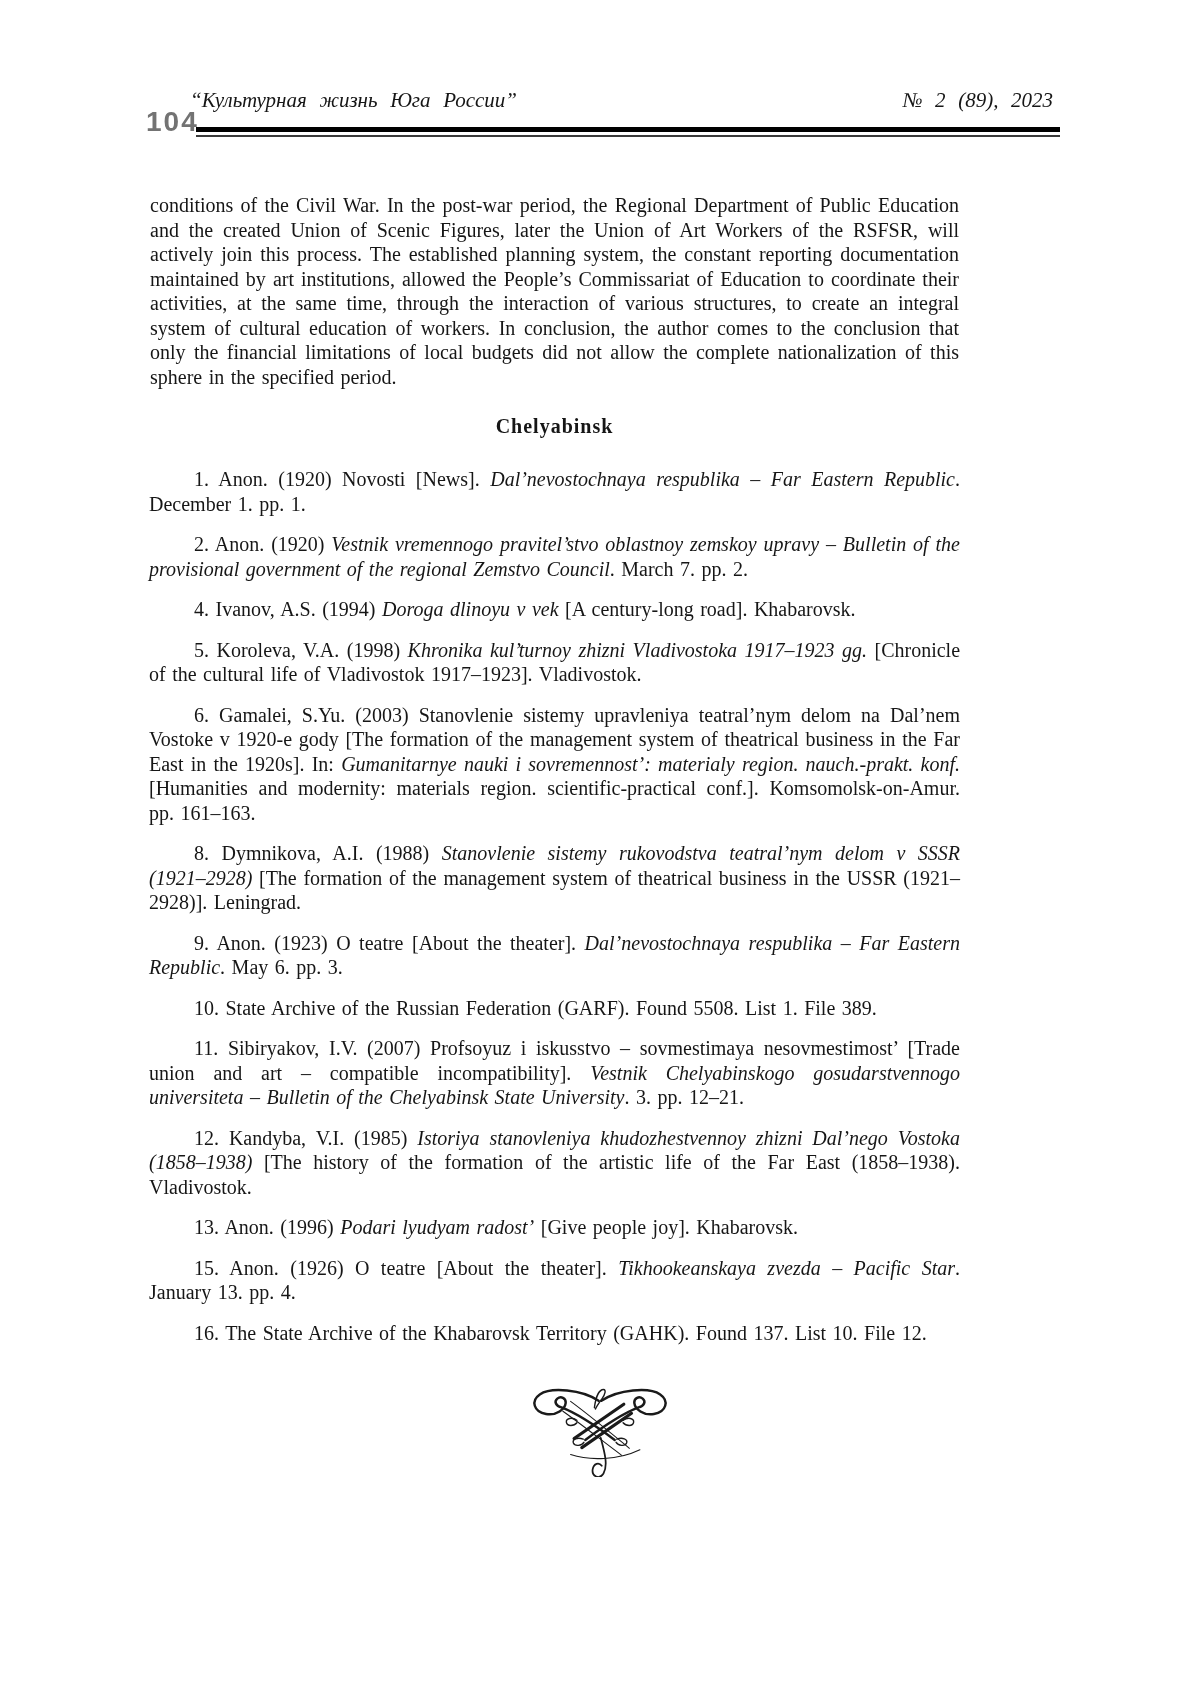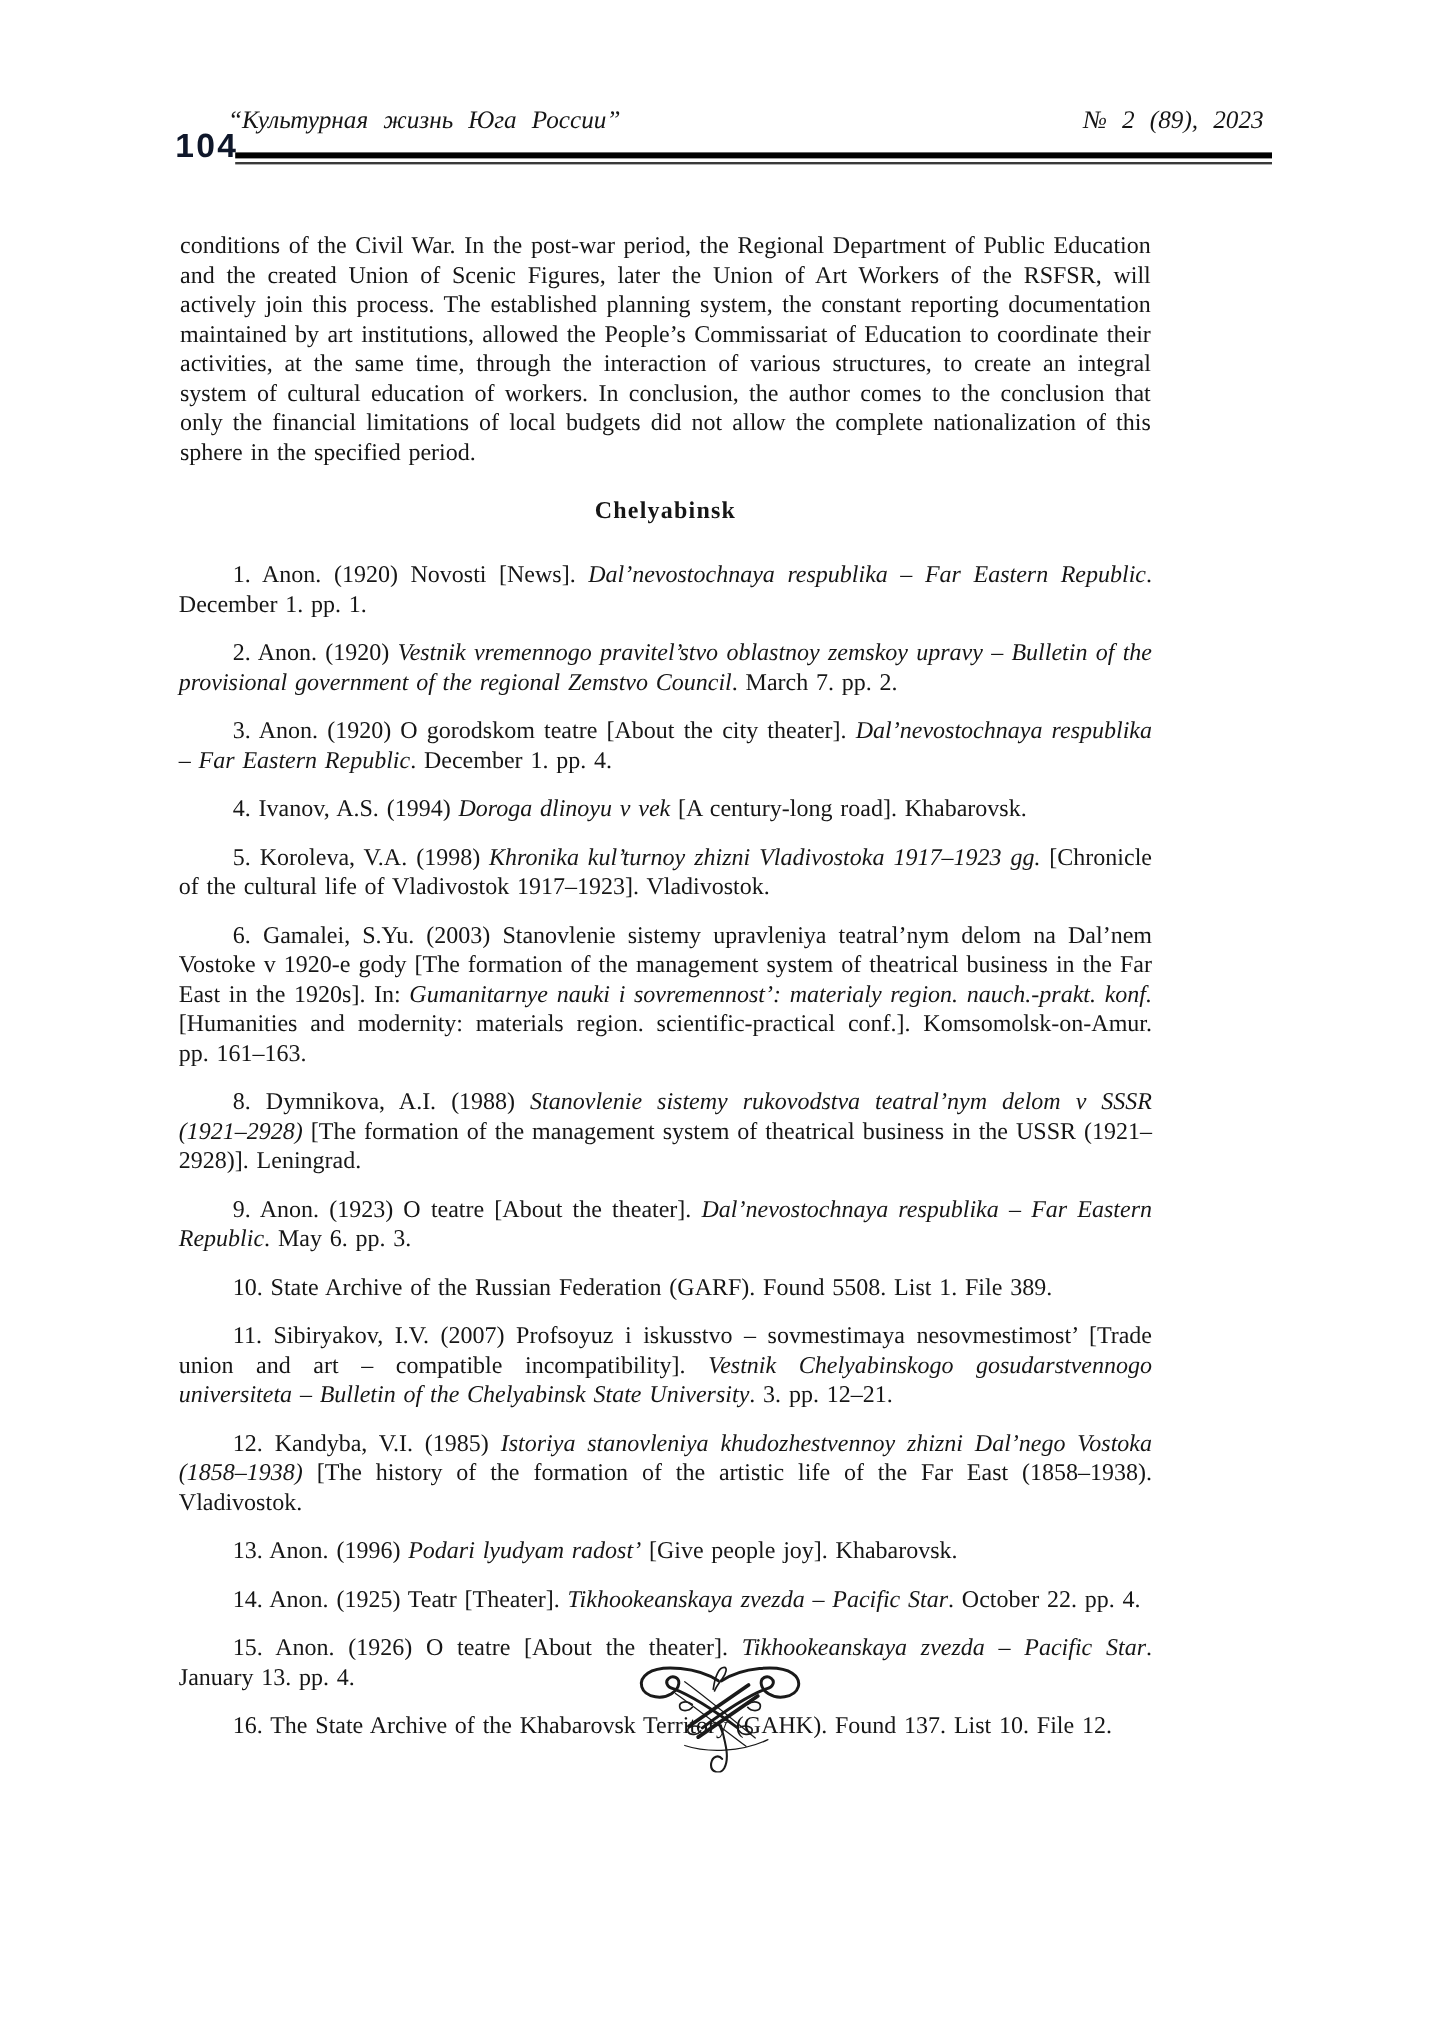--- a/index.html
+++ b/index.html
@@ -13,21 +13,21 @@
     -webkit-font-smoothing: antialiased;
   }
   .page-number {
     position: absolute;
     left: 146px;
     top: 106px;
     font-family: "Liberation Sans", sans-serif;
     font-weight: bold;
     font-size: 28px;
     letter-spacing: 2px;
-    color: #0f172a;
+    color: #737373;
   }
   .header-row {
     position: absolute;
     left: 190px;
     top: 88px;
     width: 863px;
     display: flex;
     justify-content: space-between;
     align-items: flex-end;
     font-style: italic;
@@ -96,31 +96,29 @@
   <div class="rule-thick"></div>
   <div class="rule-thin"></div>
 </div>
 
 <div class="content">
   <p class="intro">conditions of the Civil War. In the post-war period, the Regional Department of Public Education and the created Union of Scenic Figures, later the Union of Art Workers of the RSFSR, will actively join this process. The established planning system, the constant reporting documentation maintained by art institutions, allowed the People’s Commissariat of Education to coordinate their activities, at the same time, through the interaction of various structures, to create an integral system of cultural education of workers. In conclusion, the author comes to the conclusion that only the financial limitations of local budgets did not allow the complete nationalization of this sphere in the specified period.</p>
   <div class="refs-heading">Chelyabinsk</div>
   <div>
       <p class="ref"><span>1. Anon. (1920) Novosti [News]. </span><span class="it">Dal’nevostochnaya respublika – Far Eastern Republic</span><span>. December 1. pp. 1.</span></p>
       <p class="ref"><span>2. Anon. (1920) </span><span class="it">Vestnik vremennogo pravitel’stvo oblastnoy zemskoy upravy – Bulletin of the provisional government of the regional Zemstvo Council</span><span>. March 7. pp. 2.</span></p>
-      <p class="ref"><span>3. Anon. (1920) O gorodskom teatre [About the city theater]. </span><span class="it">Dal’nevostochnaya respublika – Far Eastern Republic</span><span>. December 1. pp. 4.</span></p>
       <p class="ref"><span>4. Ivanov, A.S. (1994) </span><span class="it">Doroga dlinoyu v vek</span><span> [A century-long road]. Khabarovsk.</span></p>
       <p class="ref"><span>5. Koroleva, V.A. (1998) </span><span class="it">Khronika kul’turnoy zhizni Vladivostoka 1917–1923 gg.</span><span> [Chronicle of the cultural life of Vladivostok 1917–1923]. Vladivostok.</span></p>
       <p class="ref"><span>6. Gamalei, S.Yu. (2003) Stanovlenie sistemy upravleniya teatral’nym delom na Dal’nem Vostoke v 1920-e gody [The formation of the management system of theatrical business in the Far East in the 1920s]. In: </span><span class="it">Gumanitarnye nauki i sovremennost’: materialy region. nauch.-prakt. konf.</span><span> [Humanities and modernity: materials region. scientific-practical conf.]. Komsomolsk-on-Amur. pp. 161–163.</span></p>
       <p class="ref"><span>8. Dymnikova, A.I. (1988) </span><span class="it">Stanovlenie sistemy rukovodstva teatral’nym delom v SSSR (1921–2928)</span><span> [The formation of the management system of theatrical business in the USSR (1921–2928)]. Leningrad.</span></p>
       <p class="ref"><span>9. Anon. (1923) O teatre [About the theater]. </span><span class="it">Dal’nevostochnaya respublika – Far Eastern Republic</span><span>. May 6. pp. 3.</span></p>
       <p class="ref"><span>10. State Archive of the Russian Federation (GARF). Found 5508. List 1. File 389.</span></p>
       <p class="ref"><span>11. Sibiryakov, I.V. (2007) Profsoyuz i iskusstvo – sovmestimaya nesovmestimost’ [Trade union and art – compatible incompatibility]. </span><span class="it">Vestnik Chelyabinskogo gosudarstvennogo universiteta – Bulletin of the Chelyabinsk State University</span><span>. 3. pp. 12–21.</span></p>
       <p class="ref"><span>12. Kandyba, V.I. (1985) </span><span class="it">Istoriya stanovleniya khudozhestvennoy zhizni Dal’nego Vostoka (1858–1938)</span><span> [The history of the formation of the artistic life of the Far East (1858–1938). Vladivostok.</span></p>
       <p class="ref"><span>13. Anon. (1996) </span><span class="it">Podari lyudyam radost’</span><span> [Give people joy]. Khabarovsk.</span></p>
-      <p class="ref"><span>14. Anon. (1925) Teatr [Theater]. </span><span class="it">Tikhookeanskaya zvezda – Pacific Star</span><span>. October 22. pp. 4.</span></p>
       <p class="ref"><span>15. Anon. (1926) O teatre [About the theater]. </span><span class="it">Tikhookeanskaya zvezda – Pacific Star</span><span>. January 13. pp. 4.</span></p>
       <p class="ref"><span>16. The State Archive of the Khabarovsk Territory (GAHK). Found 137. List 10. File 12.</span></p>
     </div>
 </div>
 
 <div class="flourish-wrap">
   <svg width="140" height="91" viewBox="0 0 400 260" xmlns="http://www.w3.org/2000/svg">
     <g stroke="#1a1a1a" fill="none" stroke-linecap="round">
       <path d="M196,42 C148,10 60,2 28,24 C2,42 10,74 46,80 C76,85 100,66 102,48 C103,34 88,28 78,36 C68,44 74,58 90,61 C134,78 186,112 242,154" stroke-width="7"></path>
       <path d="M204,42 C252,10 340,2 372,24 C398,42 390,74 354,80 C324,85 300,66 298,48 C297,34 312,28 322,36 C332,44 326,58 310,61 C266,78 214,112 158,154" stroke-width="7"></path>

